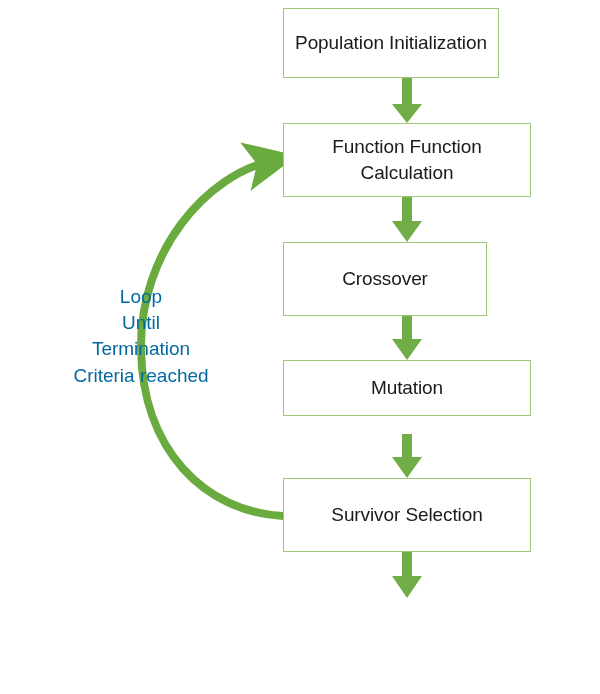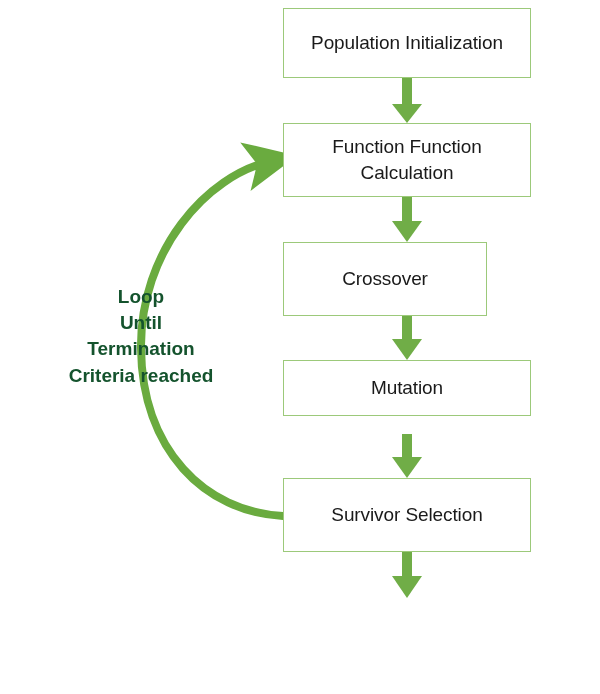--- a/index.html
+++ b/index.html
@@ -36,26 +36,25 @@
     font-size: 19px;
     line-height: 1.35;
     letter-spacing: -0.1px;
     font-family: "Liberation Sans", sans-serif;
     white-space: pre-line;
     padding: 0 6px;
   }
   .loop-caption {
     position: absolute;
     text-align: center;
-    color: #14532d;
+    color: #0369a1;
     font-size: 19px;
     line-height: 1.38;
     white-space: pre-line;
     font-family: "Liberation Sans", sans-serif;
-    font-weight: bold;
   }
   svg.arrow-layer {
     position: absolute;
     left: 0;
     top: 0;
     width: 600px;
     height: 694px;
     pointer-events: none;
   }
 </style>
@@ -88,21 +87,21 @@
       <path d="M392,457 L422,457 L407,478 Z" fill="#70AD47"></path>
     </g>
     <g>
       <rect x="402" y="552" width="10" height="24" fill="#70AD47"></rect>
       <path d="M392,576 L422,576 L407,598 Z" fill="#70AD47"></path>
     </g>
 
     <path d="M283,516 C205,512 142,450 141,348 C140,252 206,175 272,161" fill="none" stroke="#6AAB3F" stroke-width="8" stroke-linecap="round" marker-end="url(#loopHead)"></path>
   </svg>
 
-  <div class="node-box" style="left:283px; top:8px; width:248px; height:70px;">
+  <div class="node-box" style="left:283px; top:8px; width:216px; height:70px;">
     <span class="node-label">Population Initialization</span>
   </div>
 
   <div class="node-box" style="left:283px; top:123px; width:248px; height:74px;">
     <span class="node-label">Function Function
 Calculation</span>
   </div>
 
   <div class="node-box" style="left:283px; top:242px; width:204px; height:74px;">
     <span class="node-label">Crossover</span>

